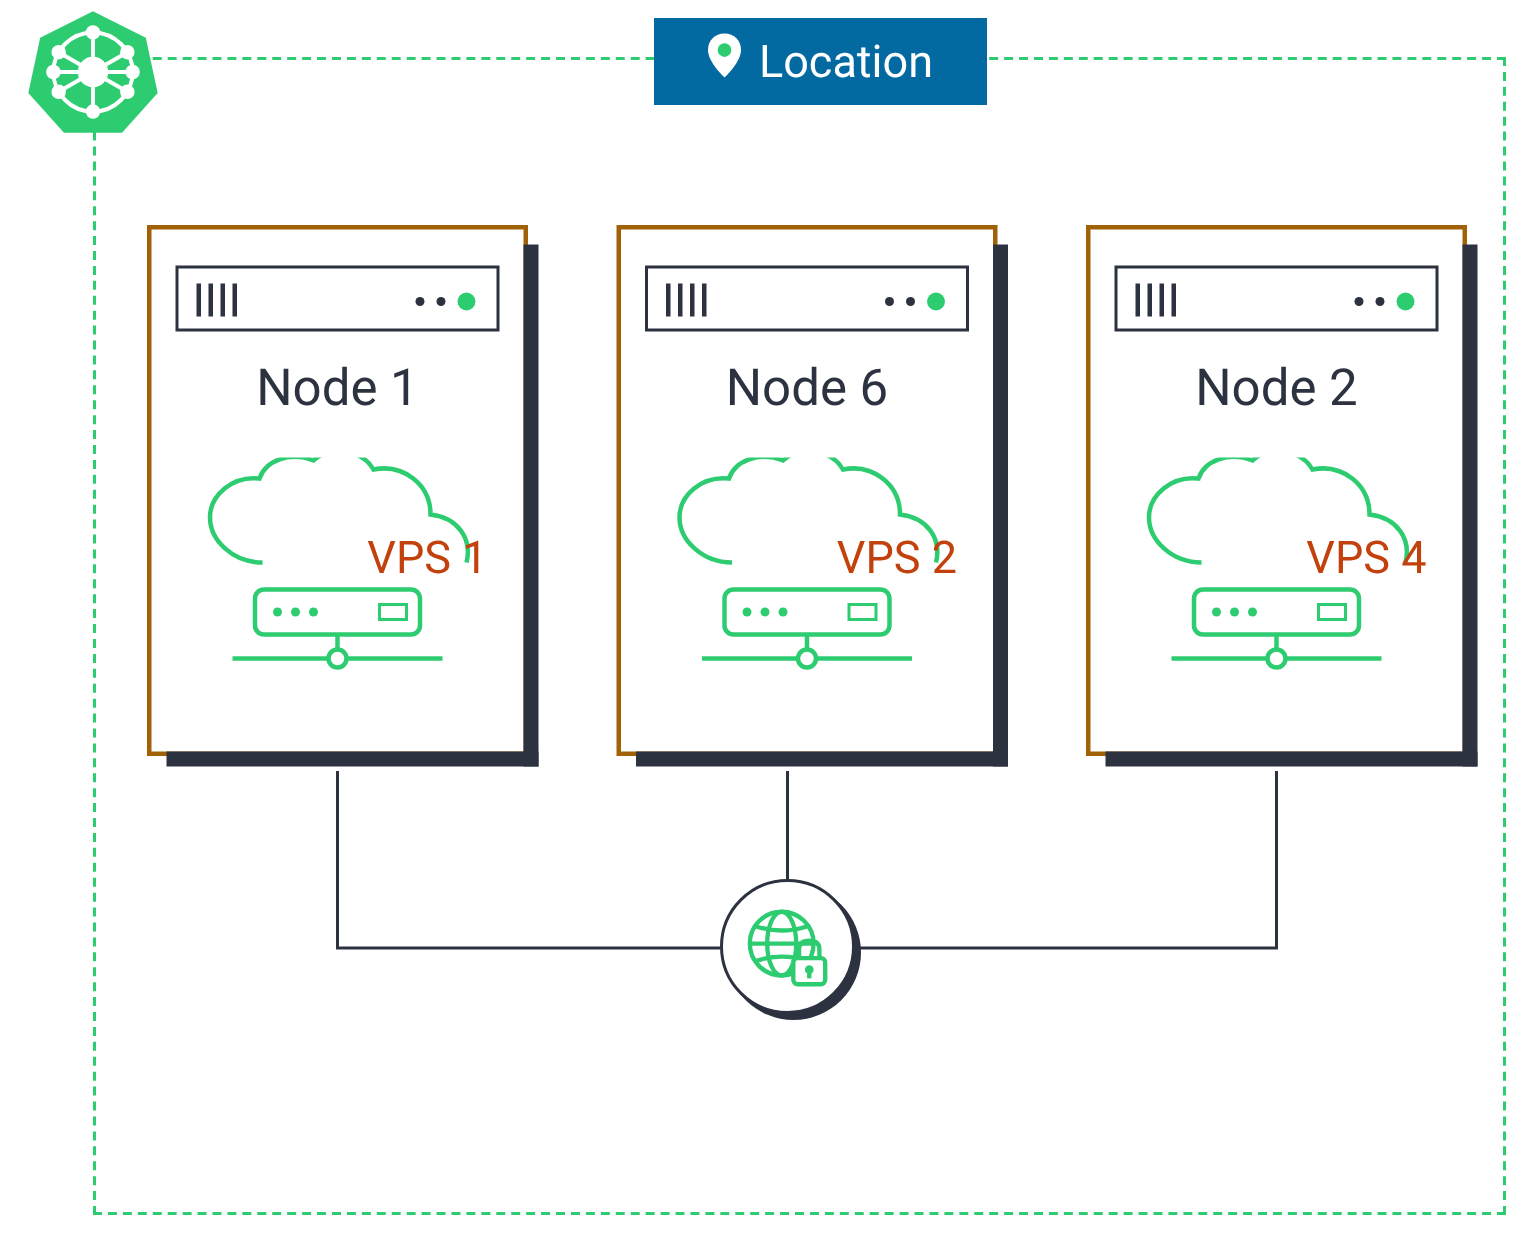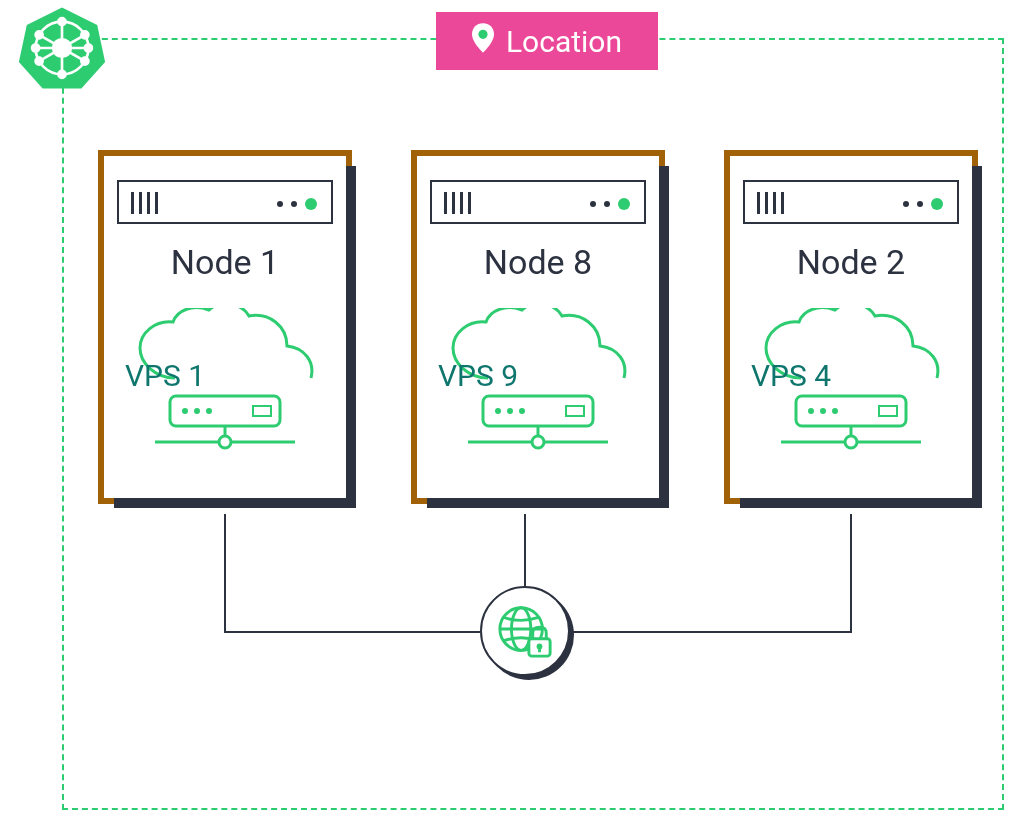--- a/index.html
+++ b/index.html
@@ -25,42 +25,42 @@
     top: 4px;
     width: 88px;
     height: 88px;
   }
   .location-badge {
     position: absolute;
     left: 436px;
     top: 12px;
     width: 222px;
     height: 58px;
-    background: #ec4899;
+    background: #0369a1;
     color: #ffffff;
     display: flex;
     align-items: center;
     justify-content: center;
     gap: 12px;
     font-size: 30px;
     font-weight: 400;
   }
   .nodes-row {
     position: absolute;
     left: 98px;
     top: 150px;
     width: 880px;
     display: flex;
     justify-content: space-between;
   }
   .node-card {
     width: 254px;
     height: 354px;
     background: #ffffff;
-    border: 6px solid #a16207;
+    border: 3px solid #a16207;
     position: relative;
     display: flex;
     flex-direction: column;
     align-items: center;
     padding: 24px 18px;
   }
   .node-card::after {
     content: "";
     position: absolute;
     right: -10px;
@@ -130,23 +130,23 @@
   }
   .cloud-vps {
     width: 200px;
     height: 150px;
     position: relative;
   }
   .vps-label {
     position: absolute;
     top: 50px;
     width: 100%;
-    text-align: left;
+    text-align: right;
     font-size: 30px;
-    color: #0f766e;
+    color: #c2410c;
     font-weight: 400;
   }
   .connector-lines {
     position: absolute;
     left: 0;
     top: 0;
     width: 1024px;
     height: 829px;
     pointer-events: none;
   }
@@ -249,35 +249,35 @@
             <div class="server-bar"></div>
             <div class="server-bar"></div>
           </div>
         <div class="server-dots">
             <div class="dot-sm"></div>
             <div class="dot-sm"></div>
             <div class="dot-lg"></div>
           </div>
       </div>
     </div>
-    <div class="node-label">Node 8</div>
+    <div class="node-label">Node 6</div>
     <div class="cloud-vps">
       <svg viewBox="0 0 200 150" width="200" height="150">
         <path d="M 50 70 C 30 70 15 55 15 40 C 15 25 30 12 48 14 C 52 2 68 -4 84 2 C 94 -8 116 -6 124 8 C 144 4 162 18 162 38 C 180 40 190 54 186 70" fill="none" stroke="#2ecc71" stroke-width="3"></path>
         <rect x="45" y="88" width="110" height="30" rx="6" fill="none" stroke="#2ecc71" stroke-width="3"></rect>
         <circle cx="60" cy="103" r="3" fill="#2ecc71"></circle>
         <circle cx="72" cy="103" r="3" fill="#2ecc71"></circle>
         <circle cx="84" cy="103" r="3" fill="#2ecc71"></circle>
         <rect x="128" y="98" width="18" height="10" fill="none" stroke="#2ecc71" stroke-width="2"></rect>
         <line x1="100" y1="118" x2="100" y2="130" stroke="#2ecc71" stroke-width="3"></line>
         <circle cx="100" cy="134" r="6" fill="#fff" stroke="#2ecc71" stroke-width="3"></circle>
         <line x1="30" y1="134" x2="94" y2="134" stroke="#2ecc71" stroke-width="3"></line>
         <line x1="106" y1="134" x2="170" y2="134" stroke="#2ecc71" stroke-width="3"></line>
       </svg>
-      <div class="vps-label">VPS 9</div>
+      <div class="vps-label">VPS 2</div>
     </div>
   </div>
 
   <div class="node-card">
     <div class="server-icon">
       <div class="server-shadow"></div>
       <div class="server-rect">
         <div class="server-bars">
             <div class="server-bar"></div>
             <div class="server-bar"></div>

